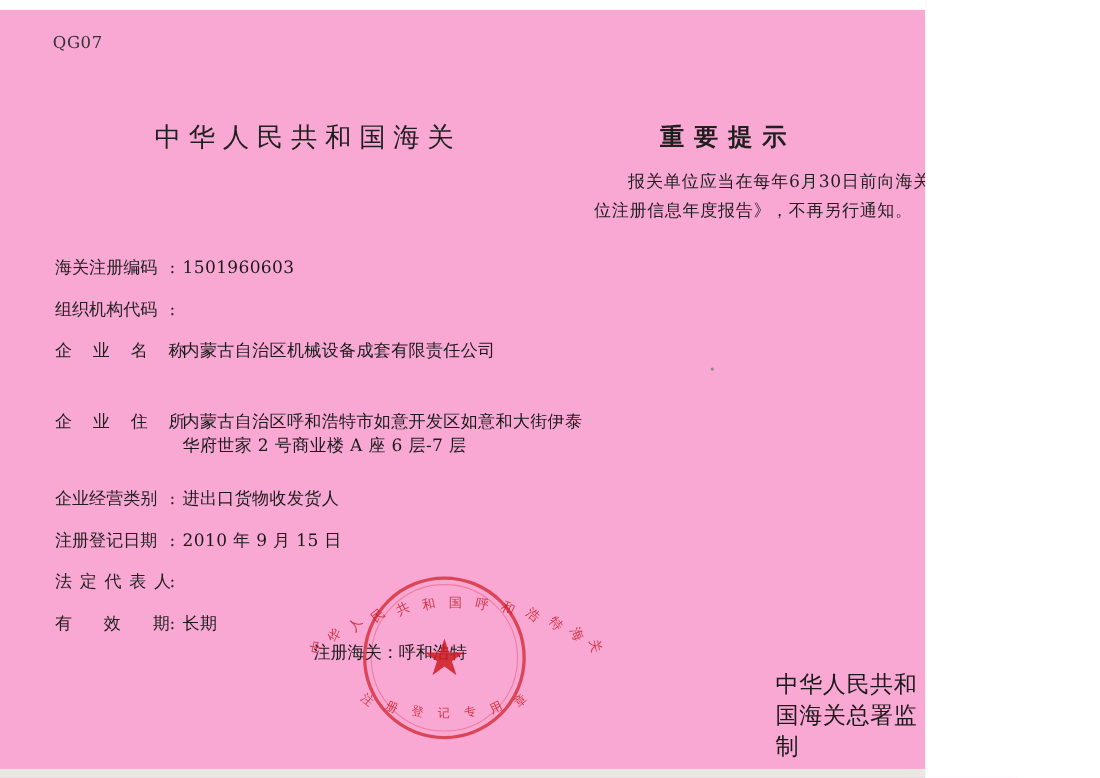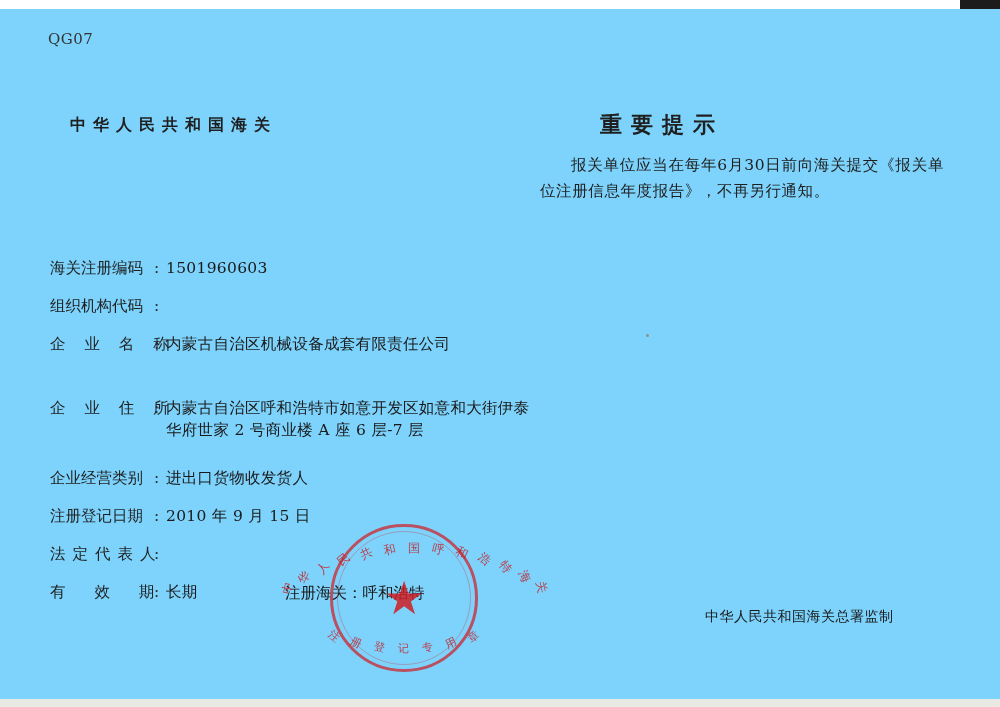--- a/index.html
+++ b/index.html
@@ -2,23 +2,23 @@
 <html><head>
 <meta charset="utf-8">
 <style>
   html, body {
     margin: 0;
     padding: 0;
     background: #ffffff;
   }
   .page {
     position: relative;
-    width: 1000px;
+    width: 841px;
     height: 707px;
-    background: #7dd3fc;
+    background: #f9a8d4;
     overflow: hidden;
     font-family: "DejaVu Serif", "Liberation Serif", serif;
     color: #2a2a2a;
   }
   
   .scan-edge-top {
     position: absolute;
     top: 0;
     left: 0;
     width: 1000px;
@@ -49,37 +49,36 @@
     letter-spacing: 0.5px;
     color: #333;
   }
 
   
   .cert-title {
     position: absolute;
     left: 70px;
     top: 105px;
     width: 420px;
-    text-align: left;
-    font-size: 16px;
+    text-align: center;
+    font-size: 24px;
     line-height: 40px;
     letter-spacing: 7px;
     color: #1f1f1f;
-    font-weight: 700;
+    font-weight: 400;
   }
   .cert-title .line2 {
     letter-spacing: 3px;
   }
 
   .fields {
     position: absolute;
     left: 50px;
     top: 232px;
     width: 480px;
-    margin-top: 25px;
   }
   .field {
     position: relative;
     display: flex;
     align-items: flex-start;
     margin-bottom: 16px;
     font-size: 15.5px;
     line-height: 22px;
   }
   .field .lab {
@@ -145,21 +144,21 @@
     top: 578px;
     font-size: 15.5px;
     line-height: 30px;
     color: #1a1a1a;
   }
   .issuer .row { white-space: nowrap; }
   .footer-right {
     position: absolute;
     left: 705px;
     top: 608px;
-    font-size: 14px;
+    font-size: 21px;
     letter-spacing: 0.5px;
     color: #1a1a1a;
   }
 
   
   .seal {
     position: absolute;
     left: 330px;
     top: 524px;
     width: 148px;

